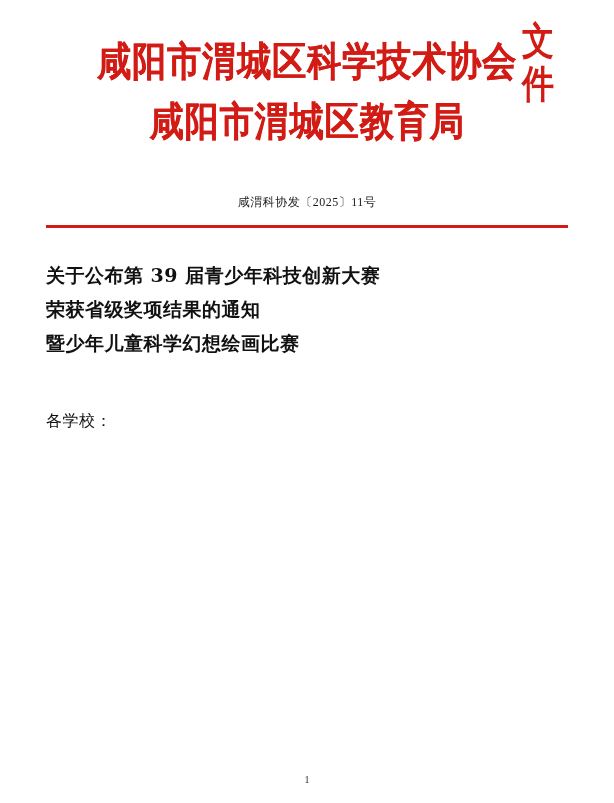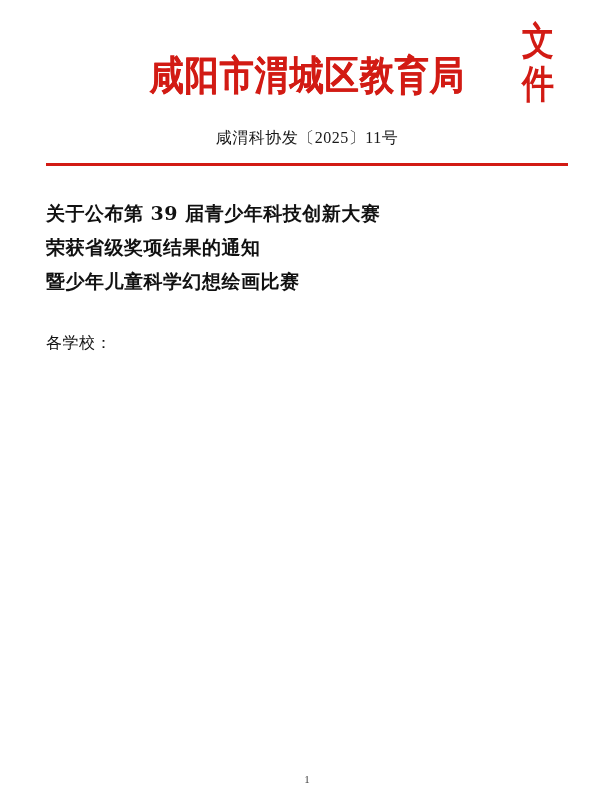--- a/index.html
+++ b/index.html
@@ -59,23 +59,23 @@
     font-weight: bold;
     font-size: 32px;
     line-height: 36px;
     width: 52px;
     text-align: center;
     transform: scaleY(1.2);
   }
 
   
   .docnum {
-    margin-top: 30px;
+    margin-top: 50px;
     text-align: center;
-    font-size: 16px;
+    font-size: 12px;
     color: #1a1a1a;
     letter-spacing: 0.5px;
     font-family: "Liberation Serif", serif;
   }
 
   .red-rule {
     margin-top: 14px;
     height: 2.5px;
     background: #d21b14;
     width: 100%;
@@ -87,21 +87,21 @@
     font-weight: bold;
     font-size: 19px;
     line-height: 34px;
     letter-spacing: 0.5px;
     font-family: "DejaVu Serif", "Liberation Serif", serif;
   }
   .title div { white-space: nowrap; }
 
   
   .salutation {
-    margin-top: 30px;
+    margin-top: 46px;
     font-size: 16px;
     line-height: 30px;
     letter-spacing: 0.5px;
   }
   .para {
     margin-top: 6px;
     font-size: 16px;
     line-height: 31px;
     text-align: justify;
     text-justify: inter-ideograph;
@@ -119,20 +119,23 @@
     color: #444;
     font-family: "Liberation Serif", serif;
   }
 </style>
 </head>
 <body>
 
 <div class="page">
 
   <div class="letterhead">
+    <div class="lh-row">
+      <span class="lh-main">咸阳市渭城区科学技术协会</span>
+    </div>
     <div class="lh-row lh-line2">
       <span class="lh-main">咸阳市渭城区教育局</span>
     </div>
     <span class="lh-wen">文件</span>
   </div>
 
   <div class="docnum">咸渭科协发〔2025〕11号</div>
 
   <div class="red-rule"></div>
 

